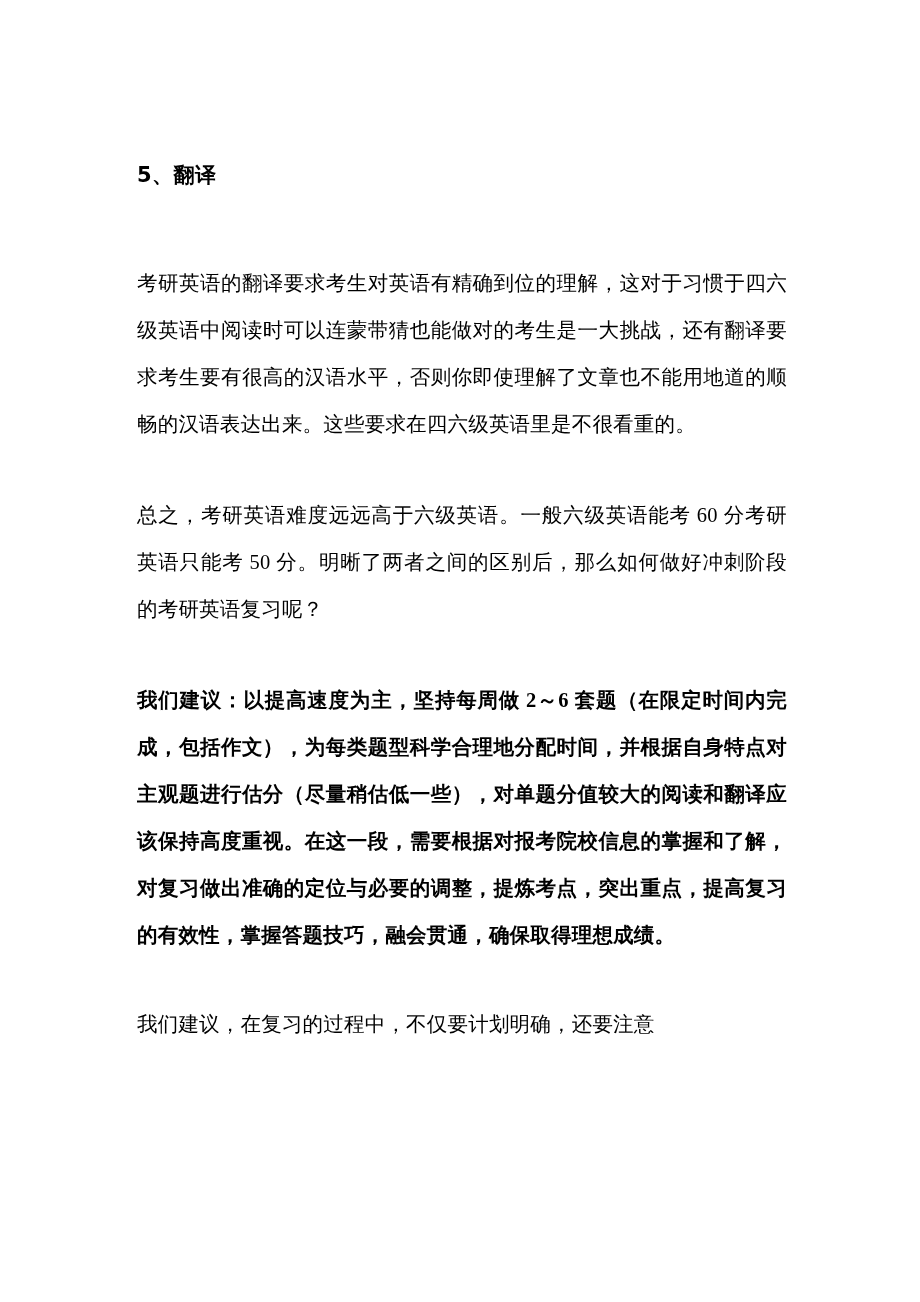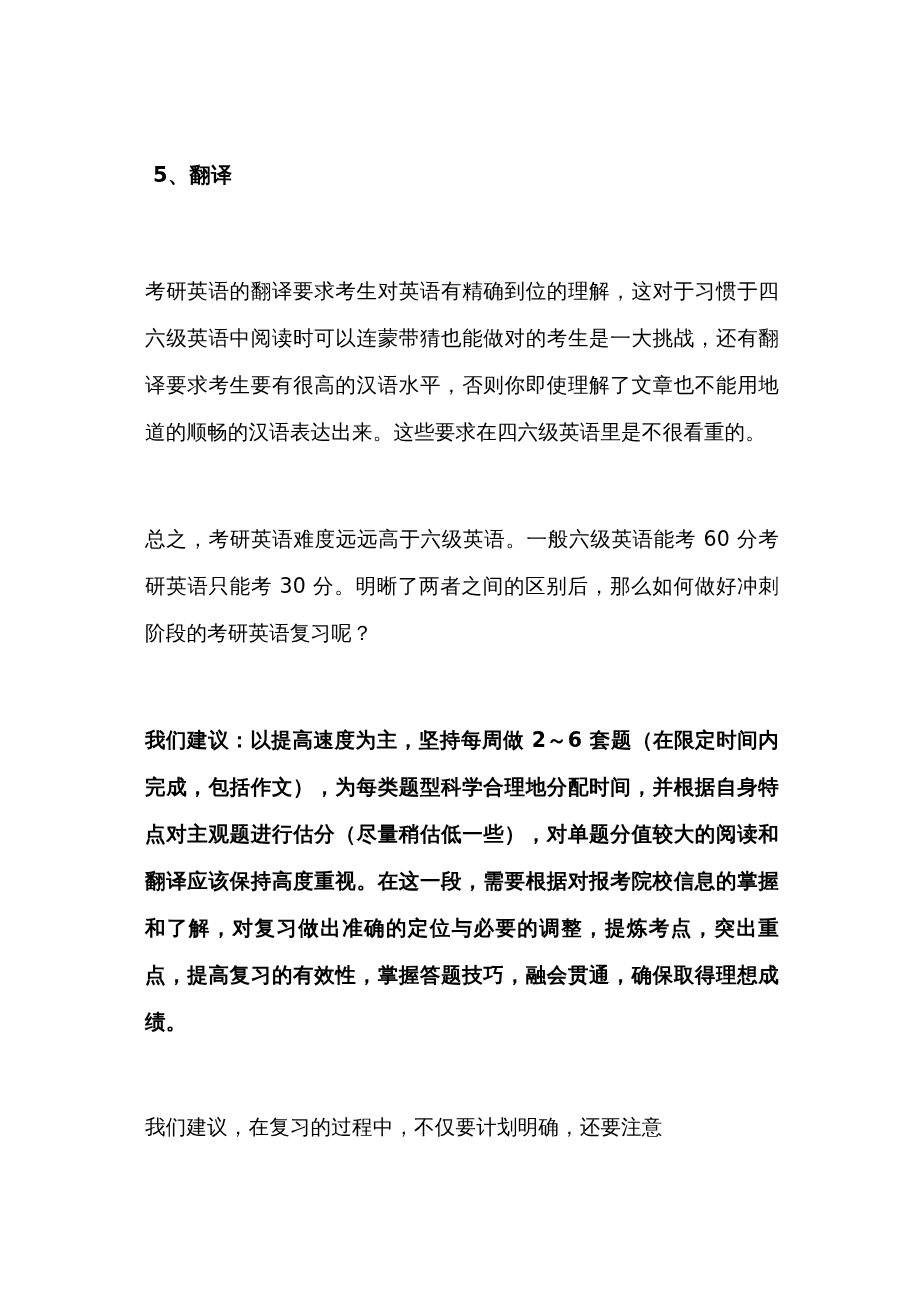--- a/index.html
+++ b/index.html
@@ -21,30 +21,31 @@
     box-sizing: border-box;
     padding: 160px 137px 0 137px;
   }
   .doc-body {
     width: 650px;
   }
   .heading {
     font-size: 21px;
     font-weight: bold;
     line-height: 1.5;
-    margin: 0 0 0 16px;
+    margin: 0 0 0 0;
     letter-spacing: 0.5px;
   }
   .para {
     font-size: 20.5px;
     line-height: 47px;
-    margin: 8px;
+    margin: 0;
     text-align: justify;
     text-justify: inter-ideograph;
     letter-spacing: 0.2px;
+    font-family: Liberation Serif, serif;
   }
   .gap-after-heading { height: 68px; }
   .gap-para { height: 44px; }
   .gap-para-sm { height: 42px; }
   .para-4 {
     font-weight: bold;
   }
 </style>
 </head>
 <body>
@@ -53,21 +54,21 @@
   <div class="doc-body">
 
     <h1 class="heading">5、翻译</h1>
 
     <div class="gap-after-heading"></div>
 
     <p class="para">考研英语的翻译要求考生对英语有精确到位的理解，这对于习惯于四六级英语中阅读时可以连蒙带猜也能做对的考生是一大挑战，还有翻译要求考生要有很高的汉语水平，否则你即使理解了文章也不能用地道的顺畅的汉语表达出来。这些要求在四六级英语里是不很看重的。</p>
 
     <div class="gap-para"></div>
 
-    <p class="para">总之，考研英语难度远远高于六级英语。一般六级英语能考 60 分考研英语只能考 30 分。明晰了两者之间的区别后，那么如何做好冲刺阶段的考研英语复习呢？</p>
+    <p class="para">总之，考研英语难度远远高于六级英语。一般六级英语能考 60 分考研英语只能考 50 分。明晰了两者之间的区别后，那么如何做好冲刺阶段的考研英语复习呢？</p>
 
     <div class="gap-para"></div>
 
     <p class="para para-4">我们建议：以提高速度为主，坚持每周做 2～6 套题（在限定时间内完成，包括作文），为每类题型科学合理地分配时间，并根据自身特点对主观题进行估分（尽量稍估低一些），对单题分值较大的阅读和翻译应该保持高度重视。在这一段，需要根据对报考院校信息的掌握和了解，对复习做出准确的定位与必要的调整，提炼考点，突出重点，提高复习的有效性，掌握答题技巧，融会贯通，确保取得理想成绩。</p>
 
     <div class="gap-para-sm"></div>
 
     <p class="para">我们建议，在复习的过程中，不仅要计划明确，还要注意</p>
 
   </div>

